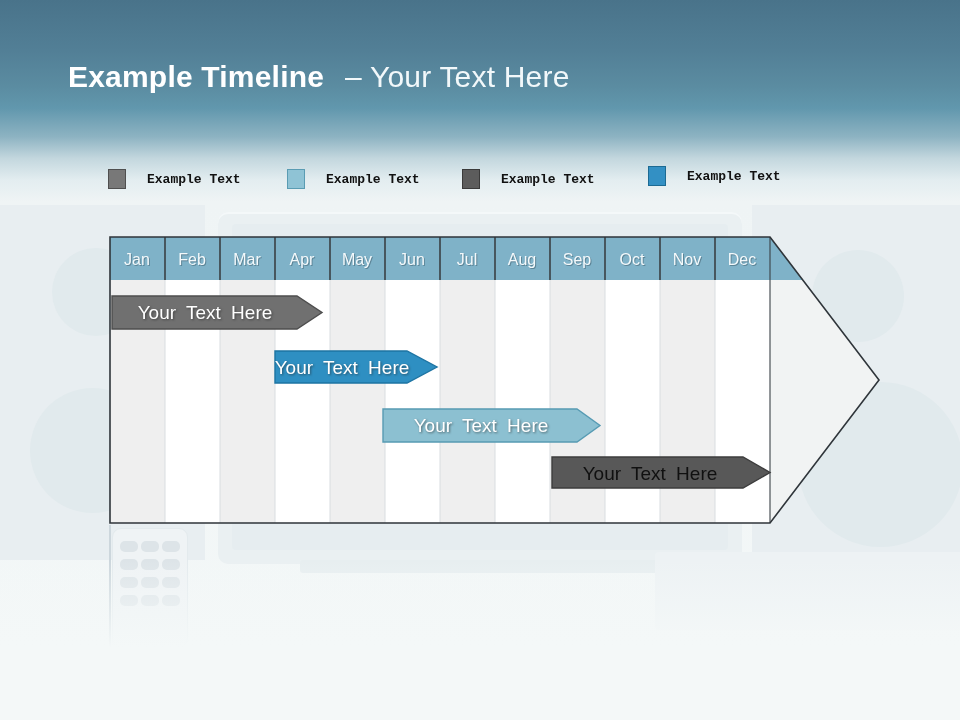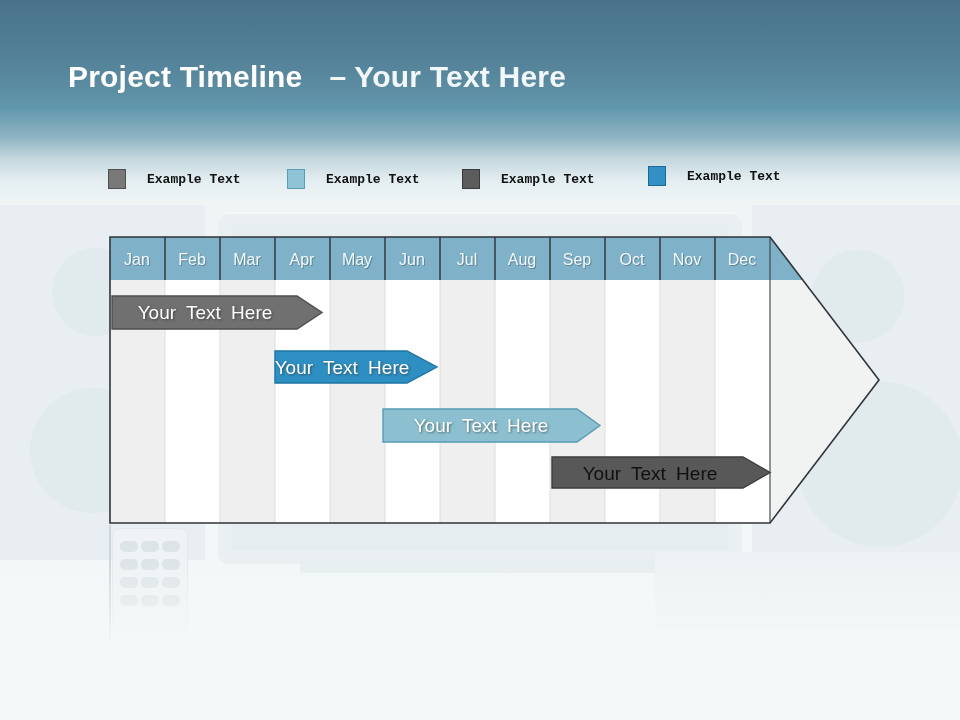--- a/index.html
+++ b/index.html
@@ -19,21 +19,21 @@
   .tv-stand{left:300px;top:560px;width:360px;height:13px;background:#e7eef0;border-radius:3px;}
   .soundbar{left:655px;top:552px;width:310px;height:78px;background:#edf2f4;border-radius:4px;}
   .remote{left:112px;top:528px;width:74px;height:118px;background:#eff3f5;border:1px solid #e3eaed;border-radius:9px;}
   .rbtn{width:18px;height:11px;border-radius:5px;background:#dde4e8;}
   .photo-line{left:109px;top:525px;width:2px;height:122px;background:#ccd6dc;}
   .floor{left:0;top:560px;width:960px;height:160px;
      background:linear-gradient(180deg,rgba(243,248,248,0) 0%, #f4f8f8 55%);}
   
   .title{position:absolute;left:68px;top:60px;font-size:30px;color:#ffffff;letter-spacing:.2px;white-space:nowrap;}
   .title .b{font-weight:700;}
-  .title .r{font-weight:700;color:#f2f8fa;margin-left:27px;}
+  .title .r{font-weight:400;color:#f2f8fa;margin-left:21px;}
   
   .legend-item{position:absolute;top:169px;display:flex;align-items:center;}
   .swatch{width:18px;height:20px;margin-right:21px;box-sizing:border-box;}
   .sw1{background:#787878;border:1px solid #4f4f4f;}
   .sw2{background:#8fc3d5;border:1px solid #5a9cb3;}
   .sw3{background:#5c5c5c;border:1px solid #3a3a3a;}
   .sw4{background:#3390c4;border:1px solid #1c6a93;}
   .legend-label{font-size:13px;font-weight:700;color:#111;white-space:nowrap;font-family:Liberation Mono, monospace;}
   .li4{top:166px;}
   
@@ -81,21 +81,21 @@
         <div class="rbtn" style="left:28px;top:48px;"></div>
         <div class="rbtn" style="left:49px;top:48px;"></div>
       <div class="rbtn" style="left:7px;top:66px;"></div>
         <div class="rbtn" style="left:28px;top:66px;"></div>
         <div class="rbtn" style="left:49px;top:66px;"></div>
     </div>
     <div class="floor"></div>
   </div>
 
   <div class="title">
-    <span class="b">Project Timeline</span><span class="r">– Your Text Here</span>
+    <span class="b">Example Timeline</span><span class="r">– Your Text Here</span>
   </div>
 
   <div class="legend-item" style="left:108px;">
     <span class="swatch sw1"></span>
     <span class="legend-label">Example Text</span>
   </div>
   <div class="legend-item" style="left:287px;">
     <span class="swatch sw2"></span>
     <span class="legend-label">Example Text</span>
   </div>

